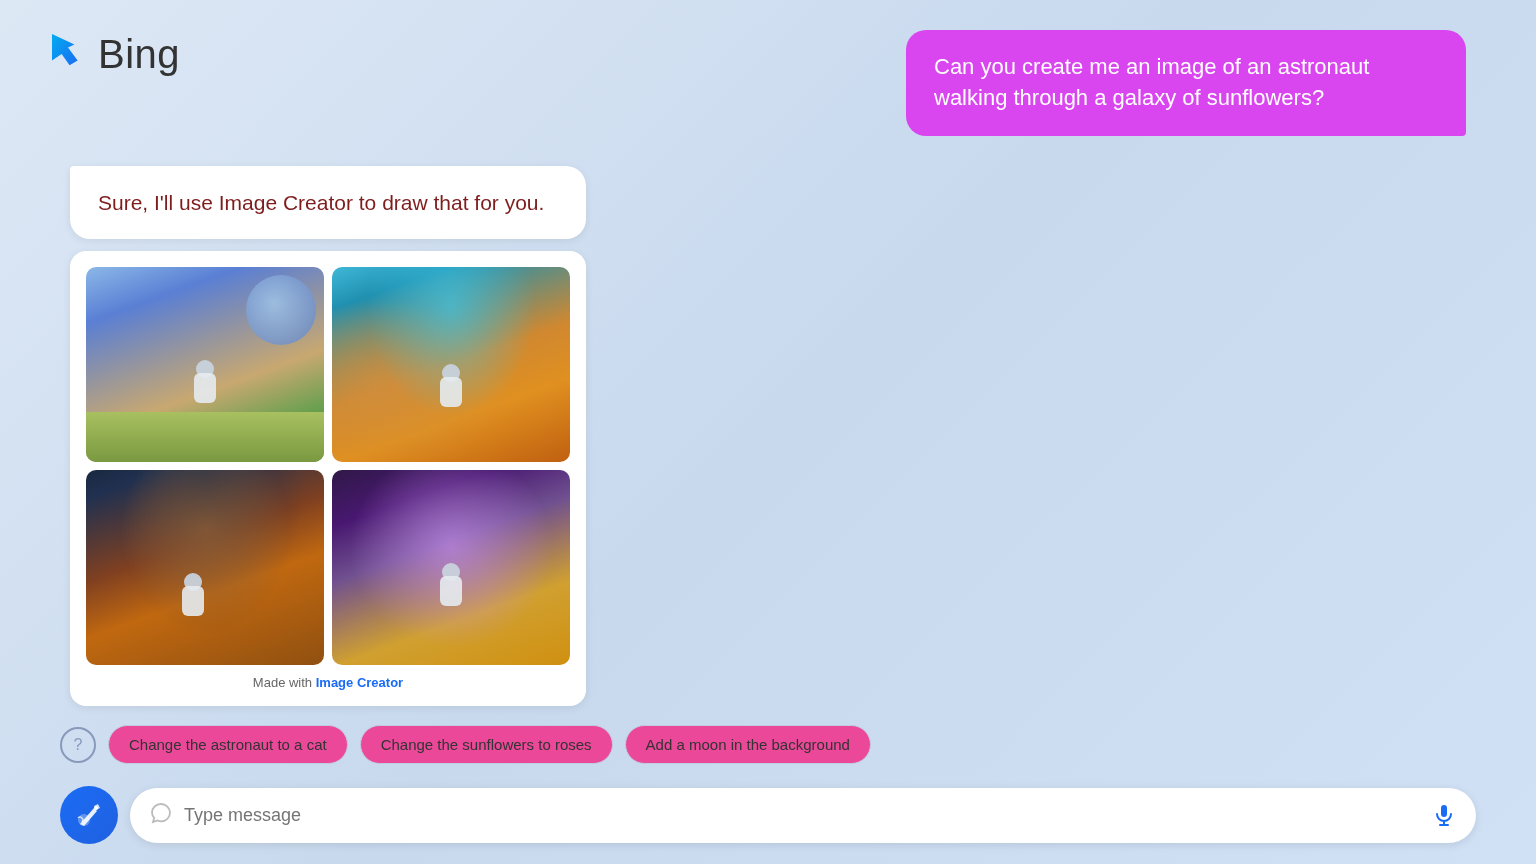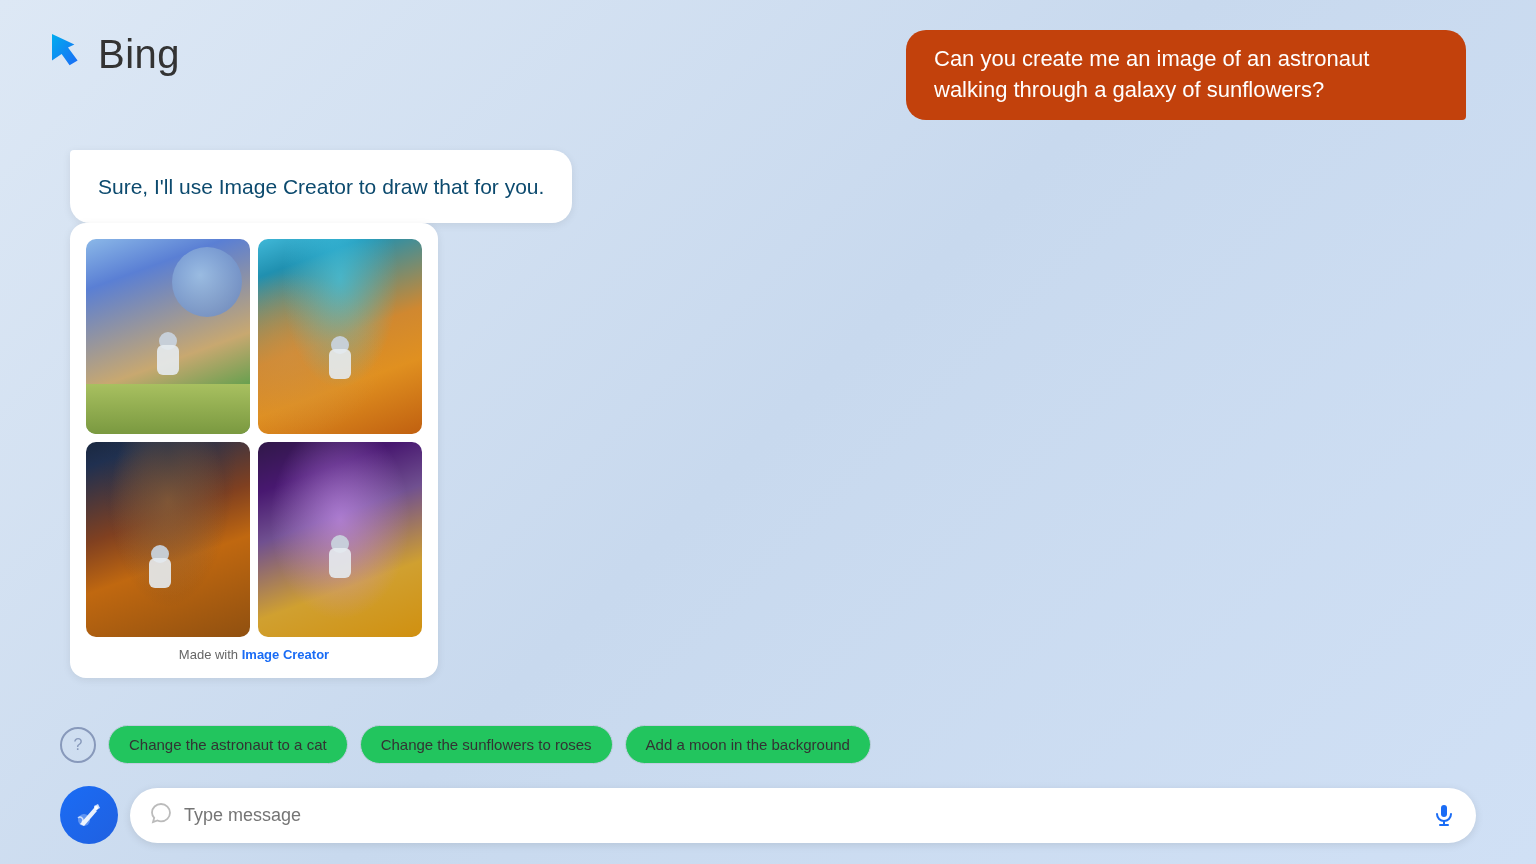--- a/index.html
+++ b/index.html
@@ -44,24 +44,24 @@
       bottom: 0;
       display: flex;
       flex-direction: column;
       padding: 20px 60px 120px 60px;
       overflow: hidden;
     }
 
     
     .user-message-bubble {
       align-self: flex-end;
-      background: #c2410c;
+      background: #d946ef;
       color: white;
       border-radius: 20px 20px 4px 20px;
-      padding: 14px 28px;
+      padding: 22px 28px;
       max-width: 560px;
       font-size: 22px;
       line-height: 1.4;
       margin-top: 10px;
       margin-right: 10px;
     }
 
     
     .bot-message-container {
       display: flex;
@@ -70,33 +70,34 @@
       margin-top: 30px;
       max-width: 680px;
     }
 
     
     .bot-text-bubble {
       background: white;
       border-radius: 4px 20px 20px 20px;
       padding: 22px 28px;
       font-size: 21px;
-      color: #0c4a6e;
+      color: #7f1d1d;
       line-height: 1.4;
       box-shadow: 0 2px 8px rgba(0,0,0,0.08);
       margin-left: 10px;
     }
 
     
     .image-grid-container {
       background: white;
       border-radius: 16px;
       padding: 16px;
+      margin-top: 12px;
       margin-left: 10px;
-      width: 368px;
+      width: 516px;
       box-shadow: 0 2px 8px rgba(0,0,0,0.08);
     }
 
     .image-grid {
       display: grid;
       grid-template-columns: 1fr 1fr;
       gap: 8px;
     }
 
     .image-cell {
@@ -229,21 +230,21 @@
       display: flex;
       align-items: center;
       justify-content: center;
       cursor: pointer;
       color: #8899bb;
       font-size: 16px;
       flex-shrink: 0;
     }
 
     .suggestion-btn {
-      background: #22c55e;
+      background: #ec4899;
       border: 1.5px solid #c0cce0;
       border-radius: 24px;
       padding: 10px 20px;
       font-size: 15px;
       color: #333;
       cursor: pointer;
       white-space: nowrap;
       font-family: 'Segoe UI', Arial, sans-serif;
     }
 

